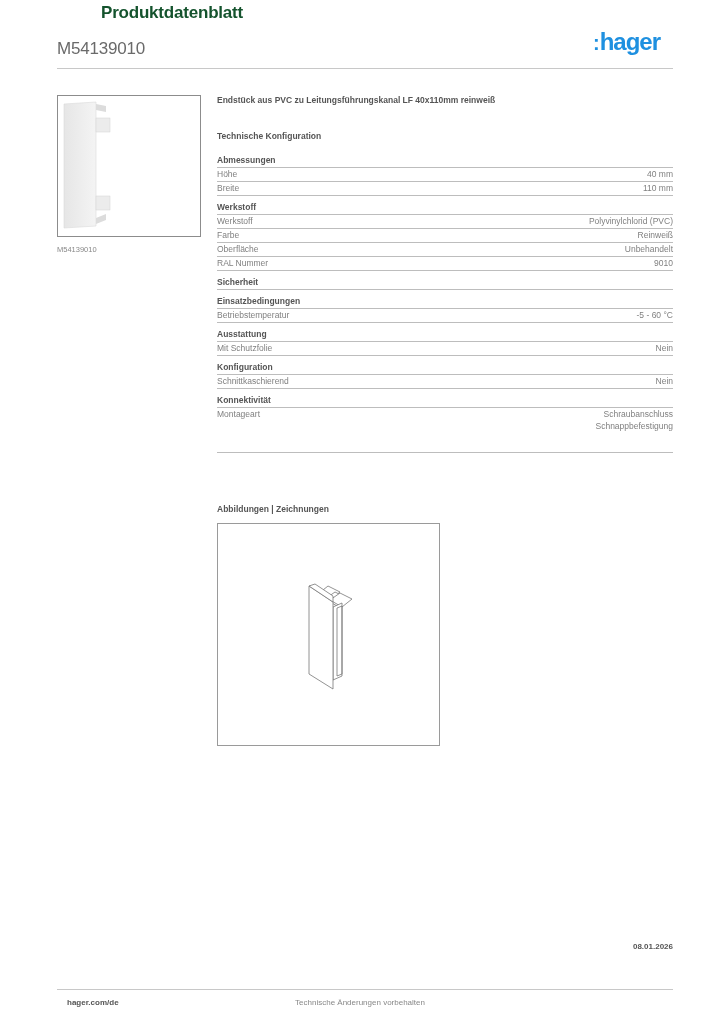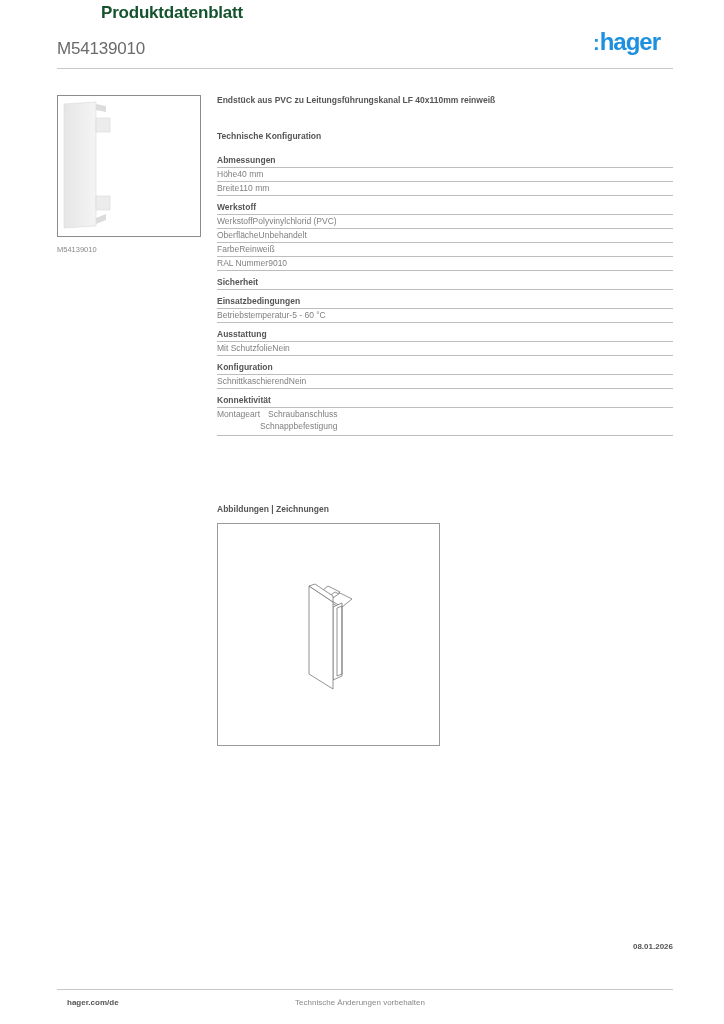--- a/index.html
+++ b/index.html
@@ -38,21 +38,21 @@
     position: absolute; left: 217px; top: 131px;
     font-size: 8.5px; font-weight: bold; color: #555;
   }
   .spec-table { position: absolute; left: 217px; top: 154px; width: 456px; }
   .group { margin-bottom: 5px; }
   .group-title {
     font-size: 8.5px; font-weight: bold; color: #555; height: 13px; line-height: 13px;
     border-bottom: 1px solid #bdbdbd;
   }
   .spec-row {
-    display: flex; justify-content: flex-start; align-items: flex-start;
+    display: flex; justify-content: space-between; align-items: flex-start;
     font-size: 8.5px; color: #808080; min-height: 13px; line-height: 13px;
     border-bottom: 1px solid #bdbdbd;
   }
   .spec-row .val { text-align: right; }
   .spec-row .val div { line-height: 12px; }
   .figures-title {
     position: absolute; left: 217px; top: 504px;
     font-size: 8.5px; font-weight: bold; color: #555;
   }
   .figure-frame {
@@ -114,28 +114,28 @@
       </div>
   </div>
 
   <div class="group">
     <div class="group-title">Werkstoff</div>
     <div class="spec-row">
         <span>Werkstoff</span>
         <span class="val">Polyvinylchlorid (PVC)</span>
       </div>
     <div class="spec-row">
+        <span>Farbe</span>
+        <span class="val">Reinweiß</span>
+      </div>
+    <div class="spec-row">
         <span>Oberfläche</span>
         <span class="val">Unbehandelt</span>
       </div>
     <div class="spec-row">
-        <span>Farbe</span>
-        <span class="val">Reinweiß</span>
-      </div>
-    <div class="spec-row">
         <span>RAL Nummer</span>
         <span class="val">9010</span>
       </div>
   </div>
 
   <div class="group">
     <div class="group-title">Sicherheit</div>
   </div>
 
   <div class="group">
@@ -157,21 +157,21 @@
   <div class="group">
     <div class="group-title">Konfiguration</div>
     <div class="spec-row">
         <span>Schnittkaschierend</span>
         <span class="val">Nein</span>
       </div>
   </div>
 
   <div class="group">
     <div class="group-title">Konnektivität</div>
-    <div class="spec-row" style="padding-bottom:3px;">
+    <div class="spec-row" style="padding-bottom:20px;">
       <span>Montageart</span>
       <span class="val">
         <div>Schraubanschluss</div>
         <div>Schnappbefestigung</div>
       </span>
     </div>
   </div>
 </div>
 
 <div class="figures-title">Abbildungen | Zeichnungen</div>

